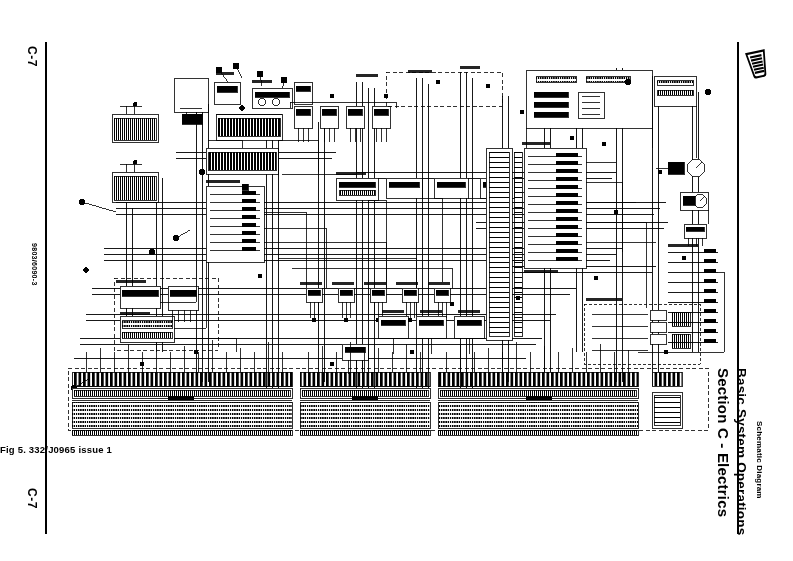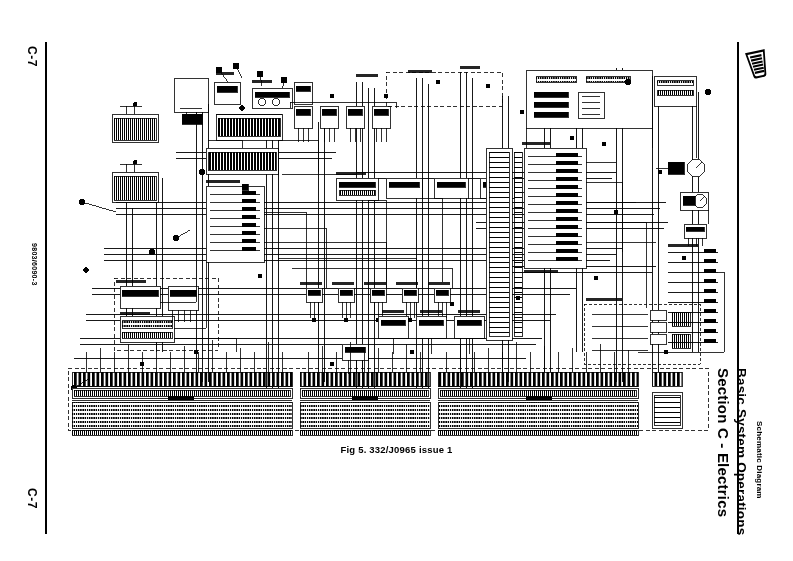--- a/index.html
+++ b/index.html
@@ -84,21 +84,20 @@
     width: 30px;
     height: 34px;
   }
 
   
   .caption {
     position: absolute;
     left: 0;
     top: 444px;
     width: 793px;
-    text-align: center;
     font-size: 9.5px;
     font-weight: bold;
     letter-spacing: 0.2px;
   }
 
   
   .schematic {
     position: absolute;
     left: 56px;
     top: 52px;

